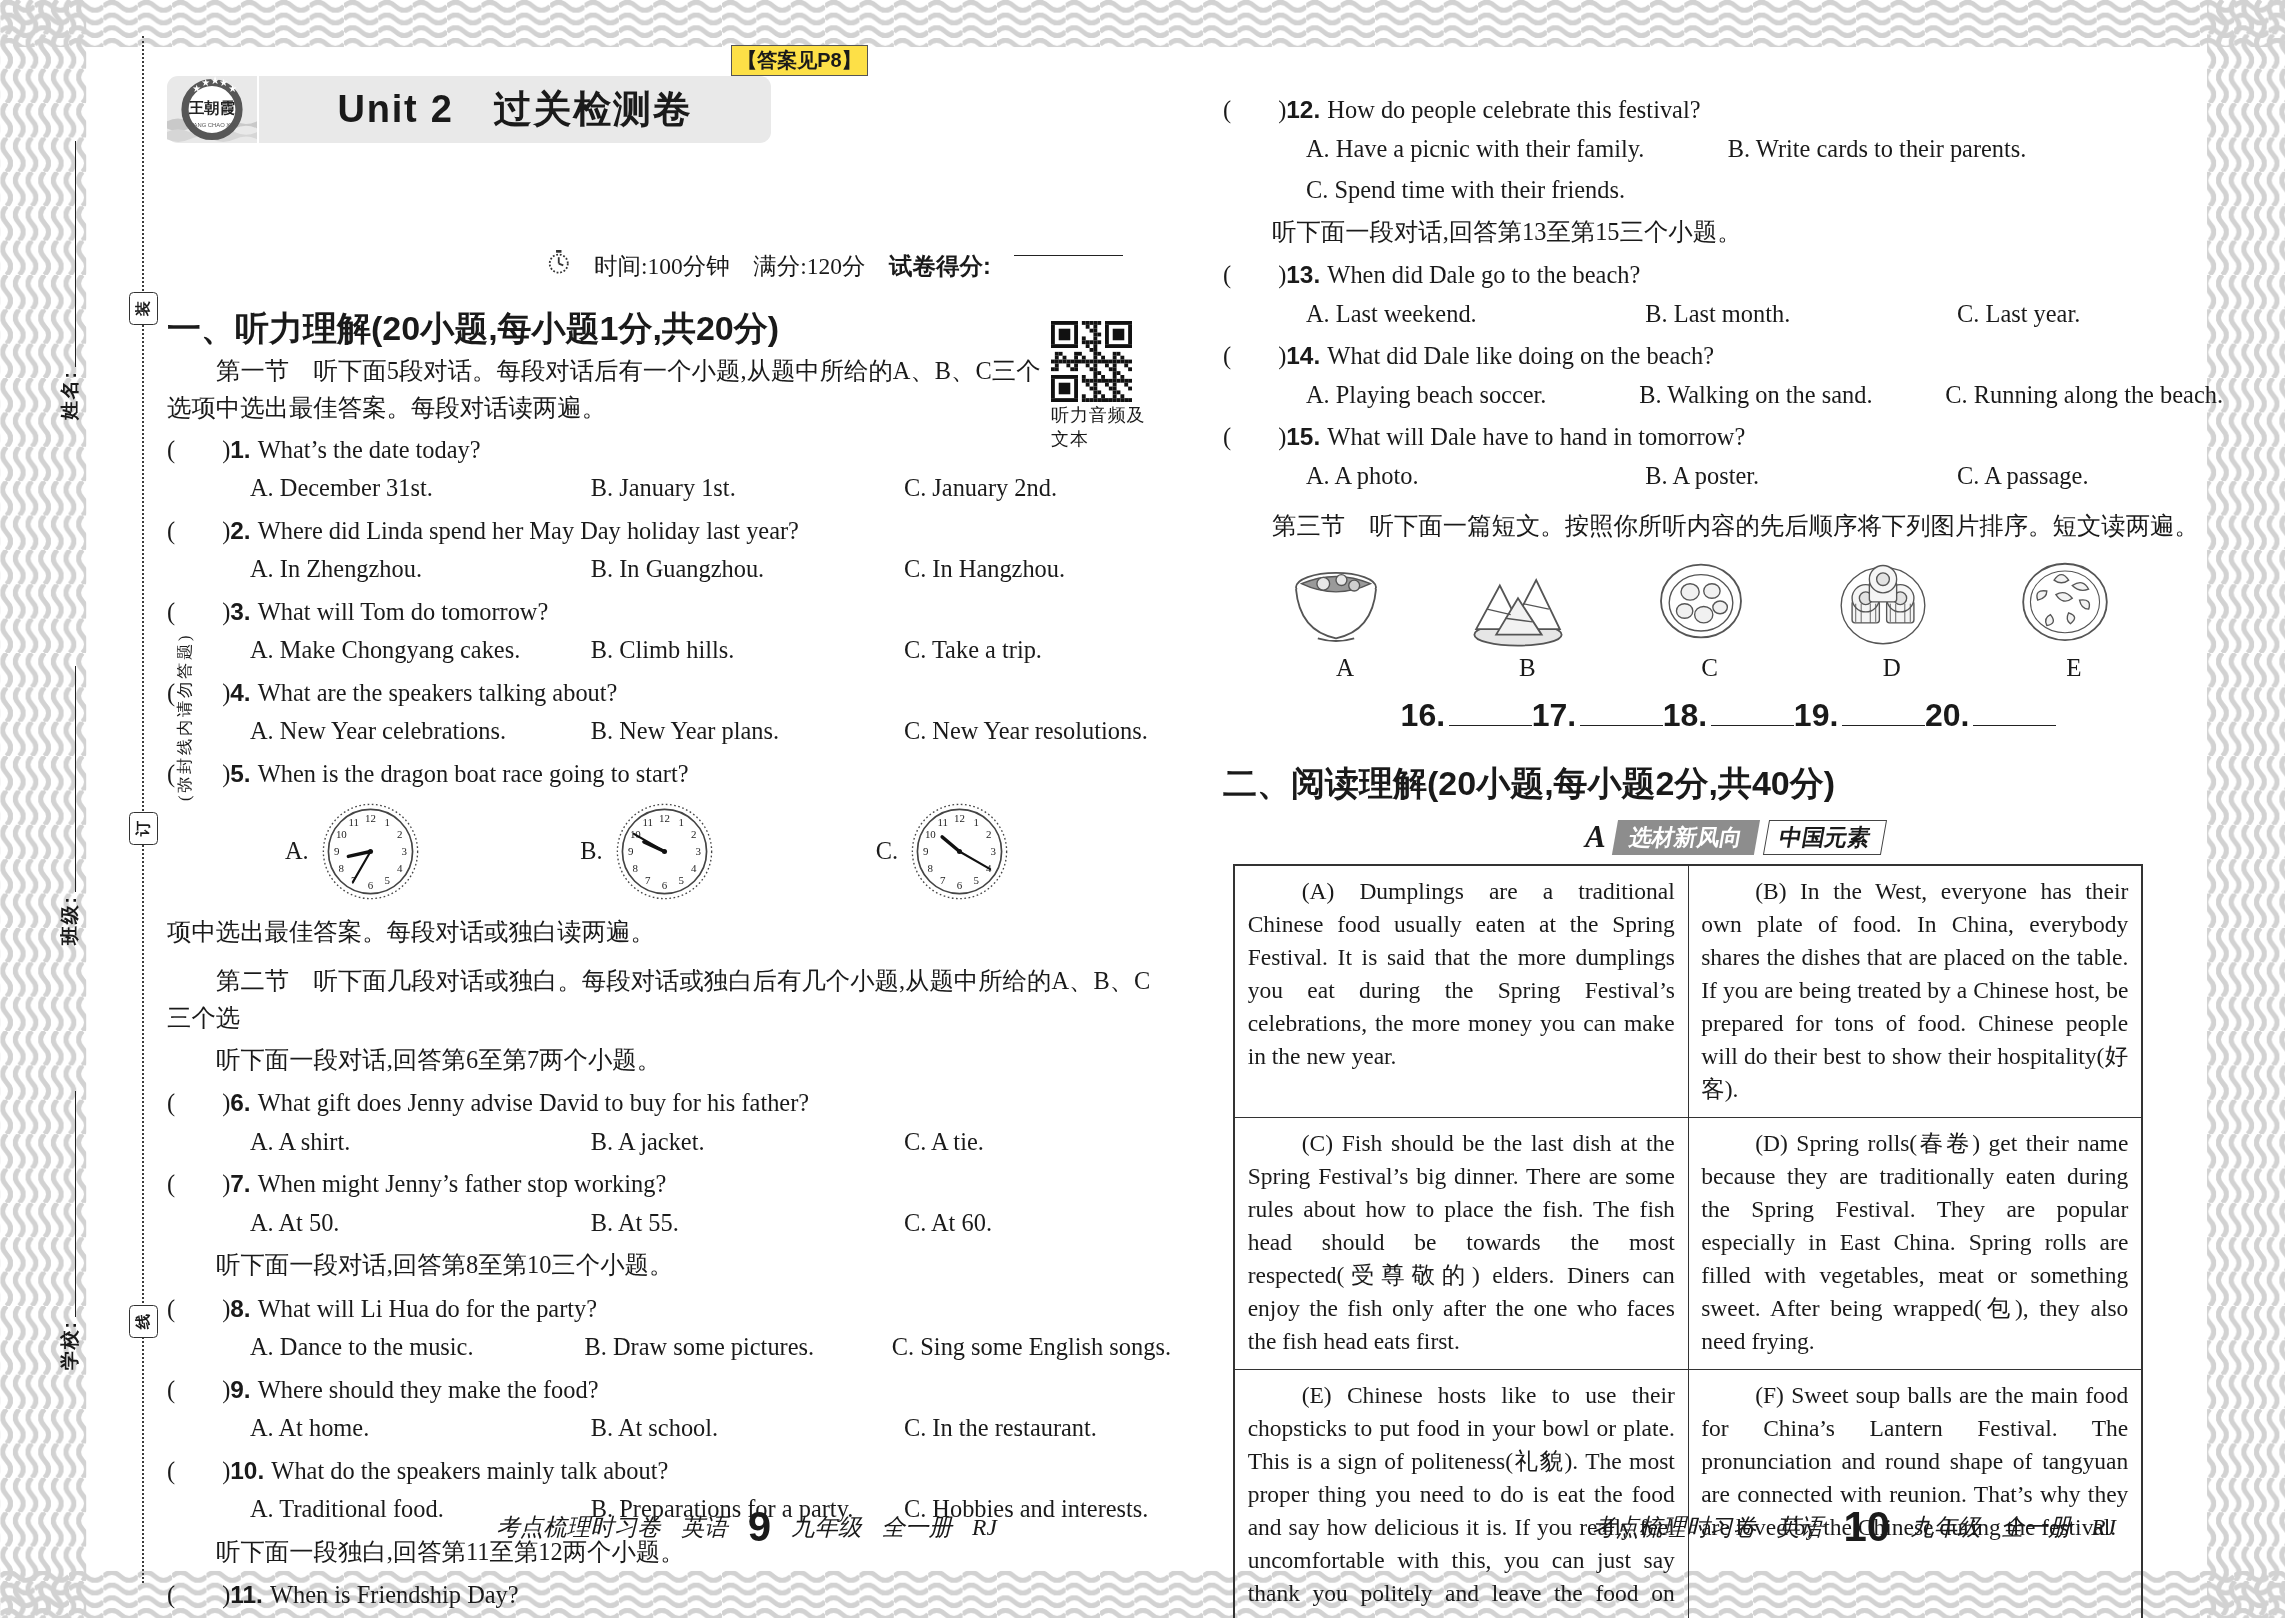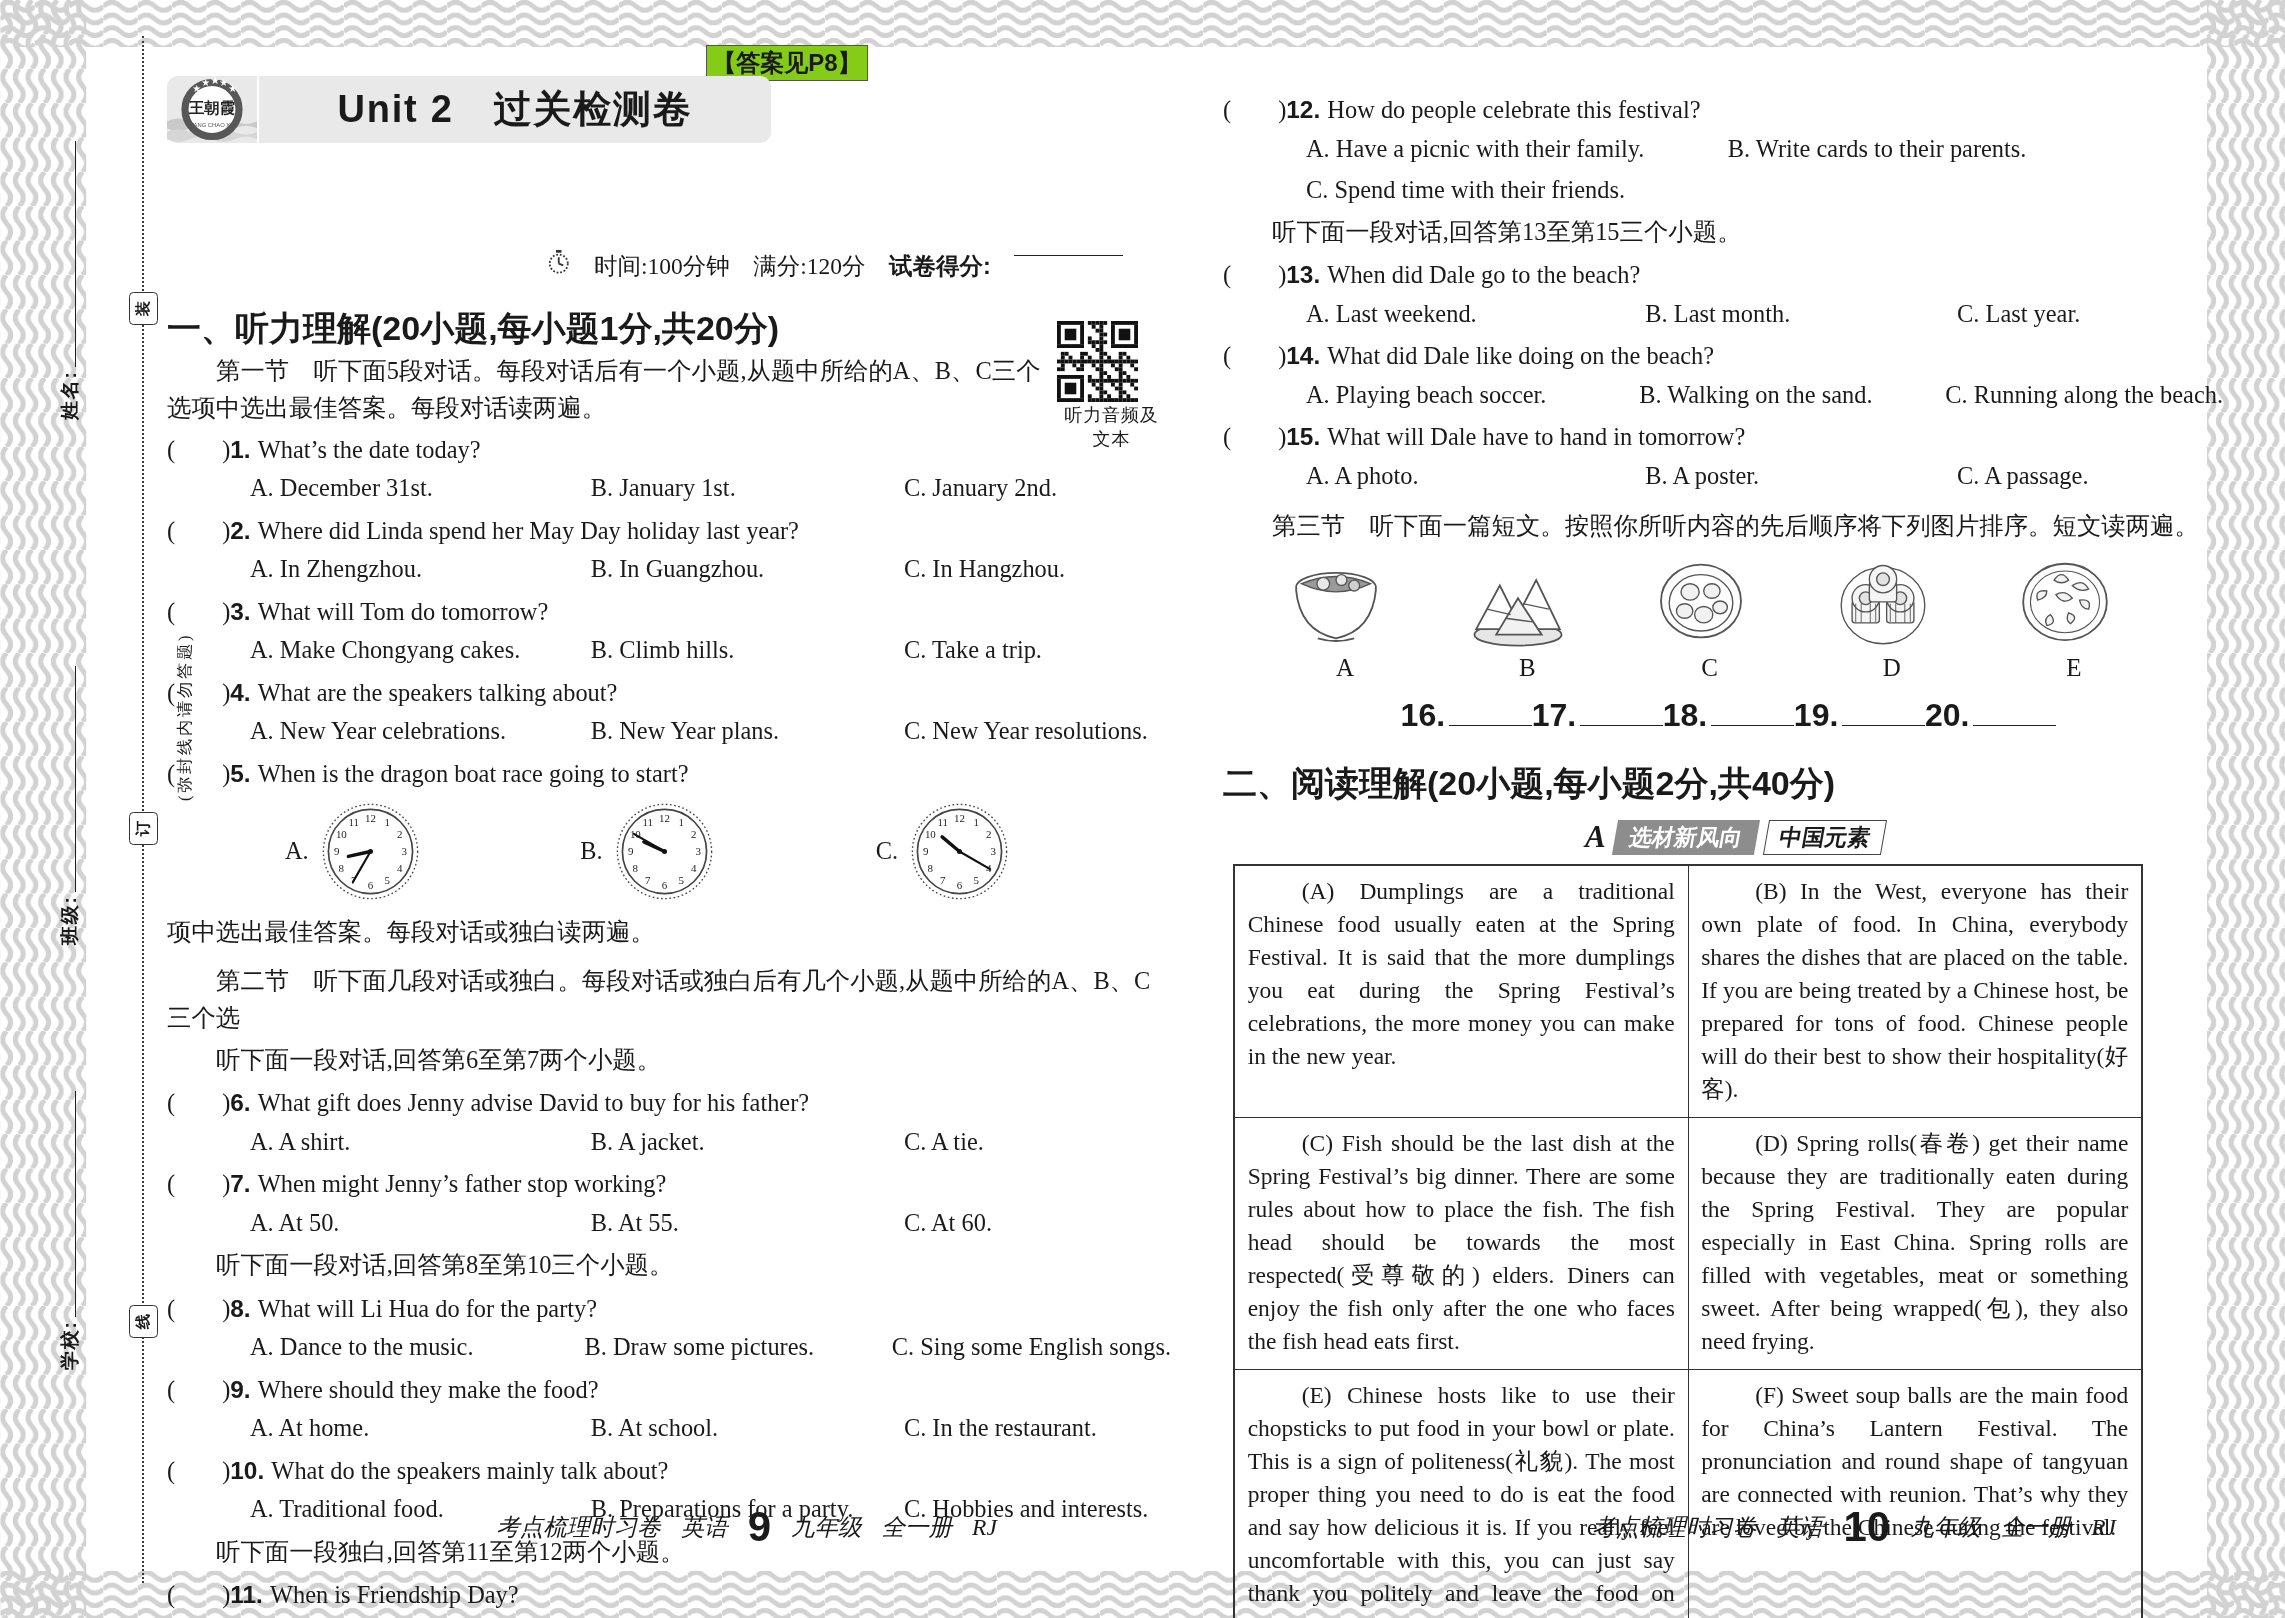--- a/index.html
+++ b/index.html
@@ -17,38 +17,38 @@
   .side-field{position:absolute;left:52px;width:36px;z-index:3;transform:rotate(-90deg);transform-origin:center center;
               white-space:nowrap;font-size:19px;font-family:"Liberation Sans",sans-serif;}
   .side-field .lab{font-weight:bold;letter-spacing:1.8px;}
   .side-line{display:inline-block;width:226px;border-bottom:1.8px solid #222;height:3.6px;margin-left:3.6px;}
   .seal-note{position:absolute;left:101px;top:706px;z-index:3;transform:rotate(-90deg);transform-origin:center center;
              white-space:nowrap;font-size:16.3px;letter-spacing:2.7px;}
   
   .page{position:absolute;z-index:2;}
   #page-left{left:167px;top:43px;width:1004px;}
   #page-right{left:1223px;top:86px;width:1000px;}
-  .answer-ref{position:absolute;top:1.8px;right:303px;font-size:24px;font-weight:bold;
-              font-family:"Liberation Sans",sans-serif;border:0.9px solid #555;padding:0.9px 5.4px;background:#84cc16;}
+  .answer-ref{position:absolute;top:1.8px;right:303px;font-size:20px;font-weight:bold;
+              font-family:"Liberation Sans",sans-serif;border:0.9px solid #555;padding:0.9px 5.4px;background:#fde047;}
   
   .banner{position:relative;margin-top:33px;width:604px;height:67px;background:#e9e9e9;border-radius:11px;
           display:flex;align-items:center;}
   .logo-box{position:relative;width:90px;height:67px;border-right:2.7px solid #fff;flex:0 0 auto;overflow:hidden;}
   .unit-title{flex:1;text-align:center;font-size:38px;font-weight:bold;
               font-family:"Liberation Sans",sans-serif;letter-spacing:1.8px;}
   
   .meta{margin:107px 0 0 380px;font-size:23.5px;display:flex;align-items:flex-start;gap:23.5px;white-space:nowrap;}
   .meta .bold-zh{font-weight:bold;font-family:"Liberation Sans",sans-serif;}
   .score-line{display:inline-block;width:109px;border-bottom:1.8px solid #222;height:5.4px;}
   
   .sec-title{margin-top:23.5px;font-size:34px;font-weight:bold;font-family:"Liberation Sans",sans-serif;}
   .para{font-size:24.4px;line-height:37px;}
   .ind{text-indent:49px;}
   .part1-wrap{position:relative;}
-  .qr-box{position:absolute;right:5px;top:-31px;width:109px;text-align:center;}
+  .qr-box{position:absolute;right:11px;top:-31px;width:109px;}
   .qr-box .cap{font-size:18px;margin-top:1.8px;letter-spacing:0.9px;}
   
   .note{font-size:24.4px;line-height:38px;margin-top:4.5px;}
   .qline{font-size:24.4px;line-height:36px;margin-top:6.3px;white-space:nowrap;}
   .paren{font-size:24.4px;}
   .pgap{display:inline-block;width:47px;}
   .qnum{font-family:"Liberation Sans",sans-serif;font-weight:bold;padding-right:7.2px;}
   .opts{display:flex;margin:2.7px 0 5.4px 83px;font-size:24.4px;line-height:36px;white-space:nowrap;}
   .l3 .o0{width:37%;} .l3 .o1{width:34%;} .l3 .o2{flex:1;}
   .l21 .o0{width:46%;} .l21 .o1{flex:1;}

